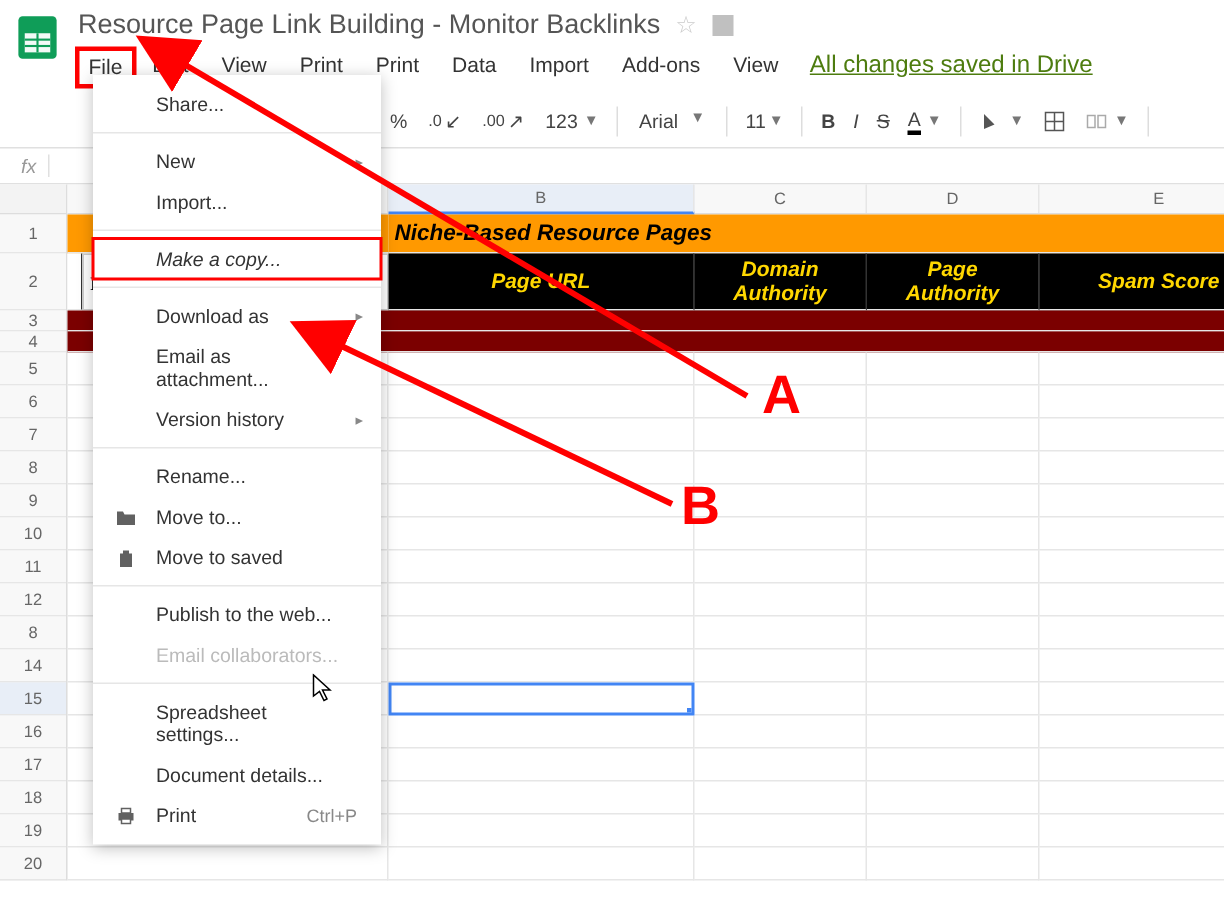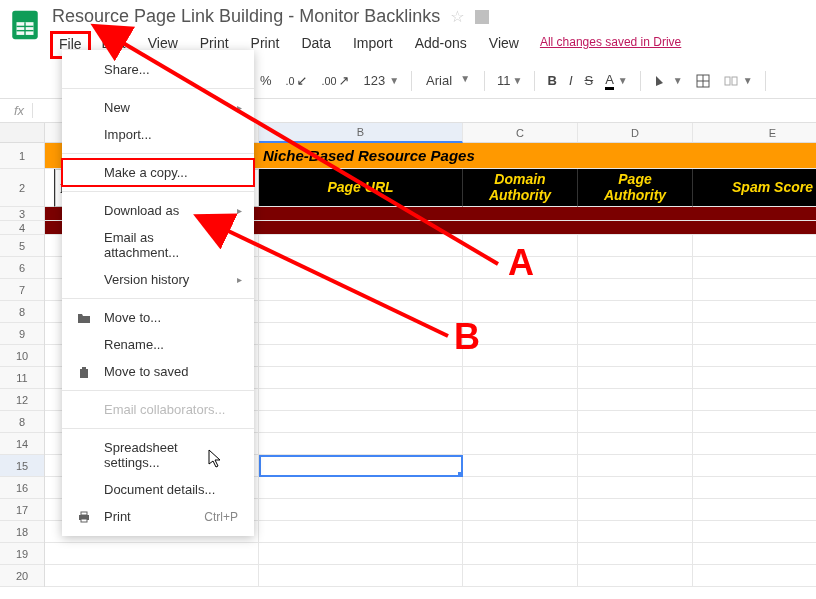--- a/index.html
+++ b/index.html
@@ -11,21 +11,21 @@
   .logo svg { width: 34px; height: 34px; }
   .title-area { flex: 1; }
   .title-row { display: flex; align-items: center; gap: 10px; }
   .doc-title { font-size: 18px; color: #555; font-weight: 400; }
   .star-icon { color: #ccc; font-size: 16px; }
   .folder-icon { width:14px; height:14px; background:#c0c0c0; display:inline-block; }
   
   .menubar { display: flex; gap: 0; margin-top: 4px; font-size: 14px; color: #333; }
   .menu-item { padding: 4px 11px; cursor: pointer; }
   .file-box { border: 3px solid red; padding: 2px 6px 4px 6px; margin-left:-2px;}
-  .saved-status { color: #be185d; text-decoration: underline; font-size: 12px; padding: 4px 10px; cursor:pointer;}
+  .saved-status { color: #4d7c0f; text-decoration: underline; font-size: 16px; padding: 4px 10px; cursor:pointer;}
   
   
   .toolbar { display: flex; align-items: center; height: 36px; border-bottom: 1px solid #e0e0e0; padding: 0 6px; margin-top:4px; font-size:13px; color:#444;}
   .tb-spacer { width: 248px; }
   .tb-group { display:flex; align-items:center; gap:2px; }
   .tb-btn { padding: 4px 6px; cursor:pointer; display:flex; align-items:center; gap:2px;}
   .tb-sep { width:1px; height:20px; background:#ddd; margin:0 6px; }
   .tb-dd { font-size:10px; color:#777; margin-left:2px;}
   .font-sel { min-width:60px; padding:4px 8px; display:flex; justify-content:space-between;}
   .size-sel { min-width:30px; padding:4px 6px; display:flex; align-items:center; justify-content:space-between;}
@@ -63,21 +63,21 @@
   .twoLine { display:flex; flex-direction:column; align-items:center; justify-content:center; text-align:center;}
   
   
   .dropdown { position:absolute; top:50px; left:62px; width:192px; background:#fff; box-shadow:0 2px 10px rgba(0,0,0,0.25); z-index:100; padding:6px 0; font-size:13px;}
   .dd-item { padding:6px 22px 6px 42px; color:#333; cursor:pointer; display:flex; align-items:center; position:relative;}
   .dd-item.disabled { color:#bbb; cursor:default;}
   .dd-sep { height:1px; background:#e6e6e6; margin:5px 0;}
   .dd-shortcut { position:absolute; right:16px; color:#888; font-size:12px;}
   .dd-arrow { position:absolute; right:12px; color:#888; font-size:10px;}
   .dd-icon { position:absolute; left:14px; width:16px; height:16px; display:flex; align-items:center; justify-content:center; color:#616161;}
-  .dd-item.highlight { outline:2px solid red; outline-offset:-1px;}
+  .dd-item.highlight { outline:2px solid red; outline-offset:-1px;font-style:italic;}
   
   
   .arrow-svg { position:absolute; top:0; left:0; pointer-events:none; z-index:200;}
   .anno-letter { position:absolute; font-size:36px; font-weight:bold; color:red; font-family:Arial; z-index:201;}
   
   
   .cursor { position:absolute; z-index:210; }
 
   
 </style>
@@ -371,39 +371,42 @@
     </div>
   <div class="dd-item">
       <span>Email as attachment...</span>
     </div>
   <div class="dd-item">
       <span>Version history</span>
       <span class="dd-arrow">▸</span>
     </div>
   <div class="dd-sep"></div>
   <div class="dd-item">
+      <span>Rename...</span>
+    </div>
+  <div class="dd-item">
       <span class="dd-icon">
         <svg width="14" height="14">
           <path d="M1 3h4l1 2h7v7H1z" fill="#616161"></path>
         </svg>
       </span>
       <span>Move to...</span>
     </div>
   <div class="dd-item">
-      <span>Rename...</span>
-    </div>
-  <div class="dd-item">
       <span class="dd-icon">
         <svg width="14" height="14">
           <path d="M3 4h8v9H3z M5 2h4v2H5z" fill="#616161"></path>
         </svg>
       </span>
       <span>Move to saved</span>
     </div>
   <div class="dd-sep"></div>
+  <div class="dd-item">
+      <span>Publish to the web...</span>
+    </div>
   <div class="dd-item disabled">
       <span>Email collaborators...</span>
     </div>
   <div class="dd-sep"></div>
   <div class="dd-item">
       <span>Spreadsheet settings...</span>
     </div>
   <div class="dd-item">
       <span>Document details...</span>
     </div>

